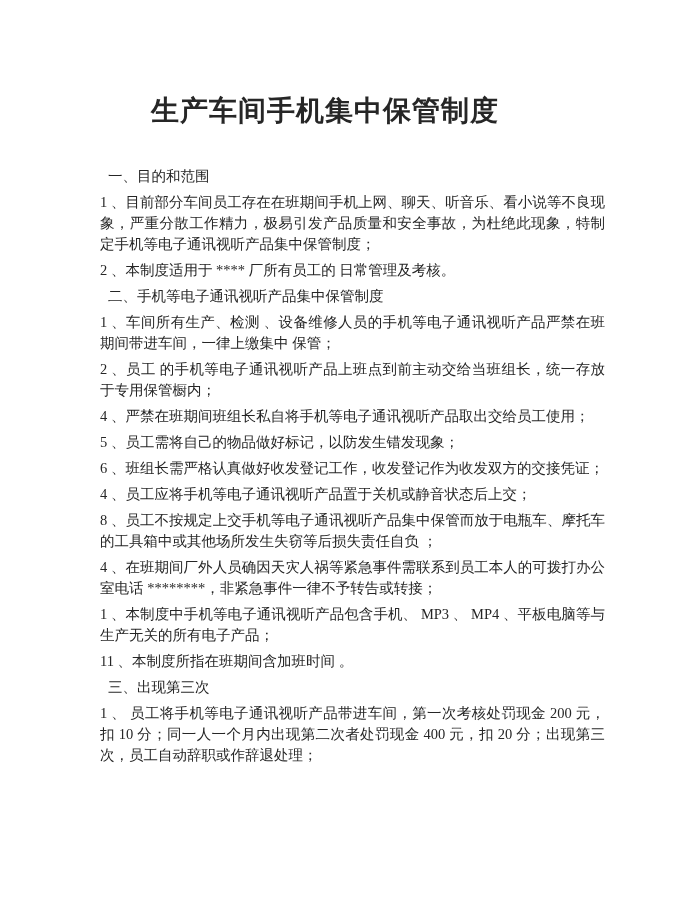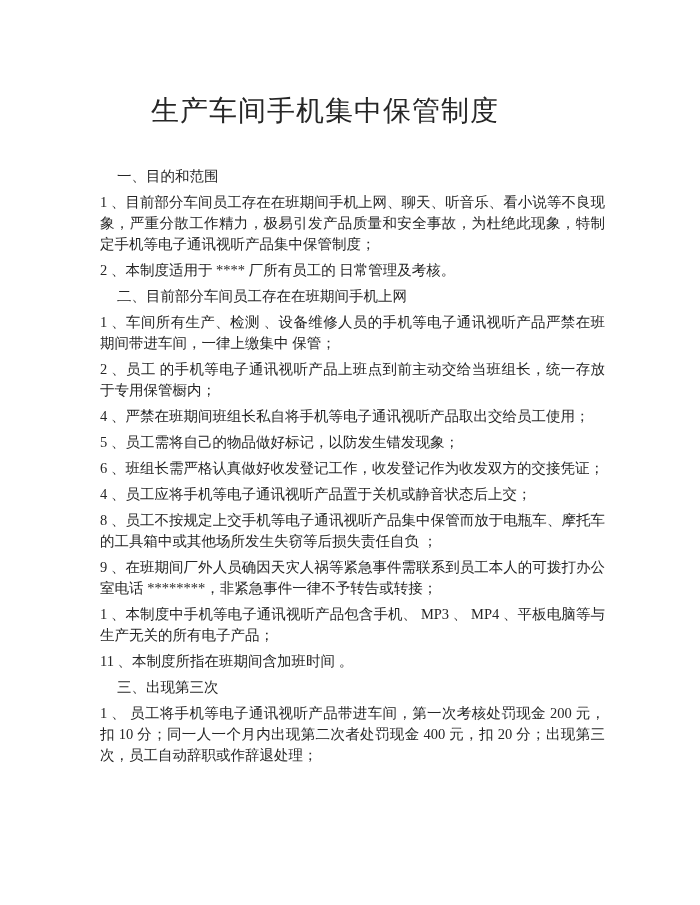--- a/index.html
+++ b/index.html
@@ -15,32 +15,32 @@
     color: #262626;
     -webkit-font-smoothing: antialiased;
   }
   .page-content {
     width: 505px;
     margin: 0 0 0 100px;
     padding-top: 94px;
   }
   .doc-title {
     font-size: 28px;
-    font-weight: 400;
+    font-weight: 700;
     line-height: 34px;
     letter-spacing: 1px;
     text-align: center;
     margin: 0 55px 38px 0;
     white-space: nowrap;
   }
   .section-heading {
     font-size: 14.5px;
     font-weight: 400;
     line-height: 21px;
-    margin: 0 0 5px 17px;
+    margin: 0 0 5px 8px;
   }
   .doc-paragraph {
     font-size: 14.5px;
     line-height: 21px;
     margin: 0 0 5px 0;
     text-align: justify;
     text-justify: inter-ideograph;
   }
 </style>
 </head>
@@ -50,29 +50,29 @@
 
   <h1 class="doc-title">生产车间手机集中保管制度</h1>
 
   <section>
     <h2 class="section-heading">一、目的和范围</h2>
     <p class="doc-paragraph">1 、目前部分车间员工存在在班期间手机上网、聊天、听音乐、看小说等不良现象，严重分散工作精力，极易引发产品质量和安全事故，为杜绝此现象，特制定手机等电子通讯视听产品集中保管制度；</p>
     <p class="doc-paragraph">2 、本制度适用于 **** 厂所有员工的 日常管理及考核。</p>
   </section>
 
   <section>
-    <h2 class="section-heading">二、目前部分车间员工存在在班期间手机上网</h2>
+    <h2 class="section-heading">二、手机等电子通讯视听产品集中保管制度</h2>
     <p class="doc-paragraph">1 、车间所有生产、检测 、设备维修人员的手机等电子通讯视听产品严禁在班期间带进车间，一律上缴集中 保管；</p>
     <p class="doc-paragraph">2 、员工 的手机等电子通讯视听产品上班点到前主动交给当班组长，统一存放于专用保管橱内；</p>
     <p class="doc-paragraph">4 、严禁在班期间班组长私自将手机等电子通讯视听产品取出交给员工使用；</p>
     <p class="doc-paragraph">5 、员工需将自己的物品做好标记，以防发生错发现象；</p>
     <p class="doc-paragraph">6 、班组长需严格认真做好收发登记工作，收发登记作为收发双方的交接凭证；</p>
     <p class="doc-paragraph">4 、员工应将手机等电子通讯视听产品置于关机或静音状态后上交；</p>
     <p class="doc-paragraph">8 、员工不按规定上交手机等电子通讯视听产品集中保管而放于电瓶车、摩托车的工具箱中或其他场所发生失窃等后损失责任自负 ；</p>
-    <p class="doc-paragraph">9 、在班期间厂外人员确因天灾人祸等紧急事件需联系到员工本人的可拨打办公室电话 ********，非紧急事件一律不予转告或转接；</p>
+    <p class="doc-paragraph">4 、在班期间厂外人员确因天灾人祸等紧急事件需联系到员工本人的可拨打办公室电话 ********，非紧急事件一律不予转告或转接；</p>
     <p class="doc-paragraph">1 、本制度中手机等电子通讯视听产品包含手机、 MP3 、 MP4 、平板电脑等与生产无关的所有电子产品；</p>
     <p class="doc-paragraph">11 、本制度所指在班期间含加班时间 。</p>
   </section>
 
   <section>
     <h2 class="section-heading">三、出现第三次</h2>
     <p class="doc-paragraph">1 、 员工将手机等电子通讯视听产品带进车间，第一次考核处罚现金 200 元，扣 10 分；同一人一个月内出现第二次者处罚现金 400 元，扣 20 分；出现第三次，员工自动辞职或作辞退处理；</p>
   </section>
 
 </div>

